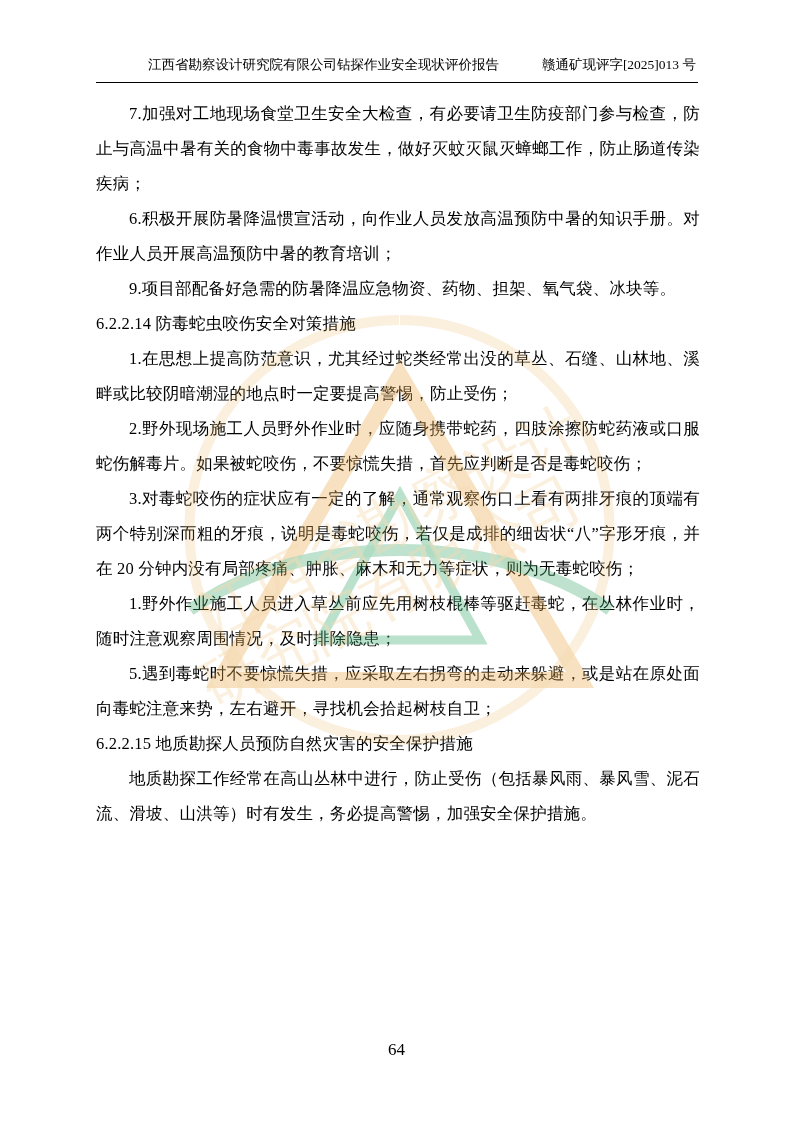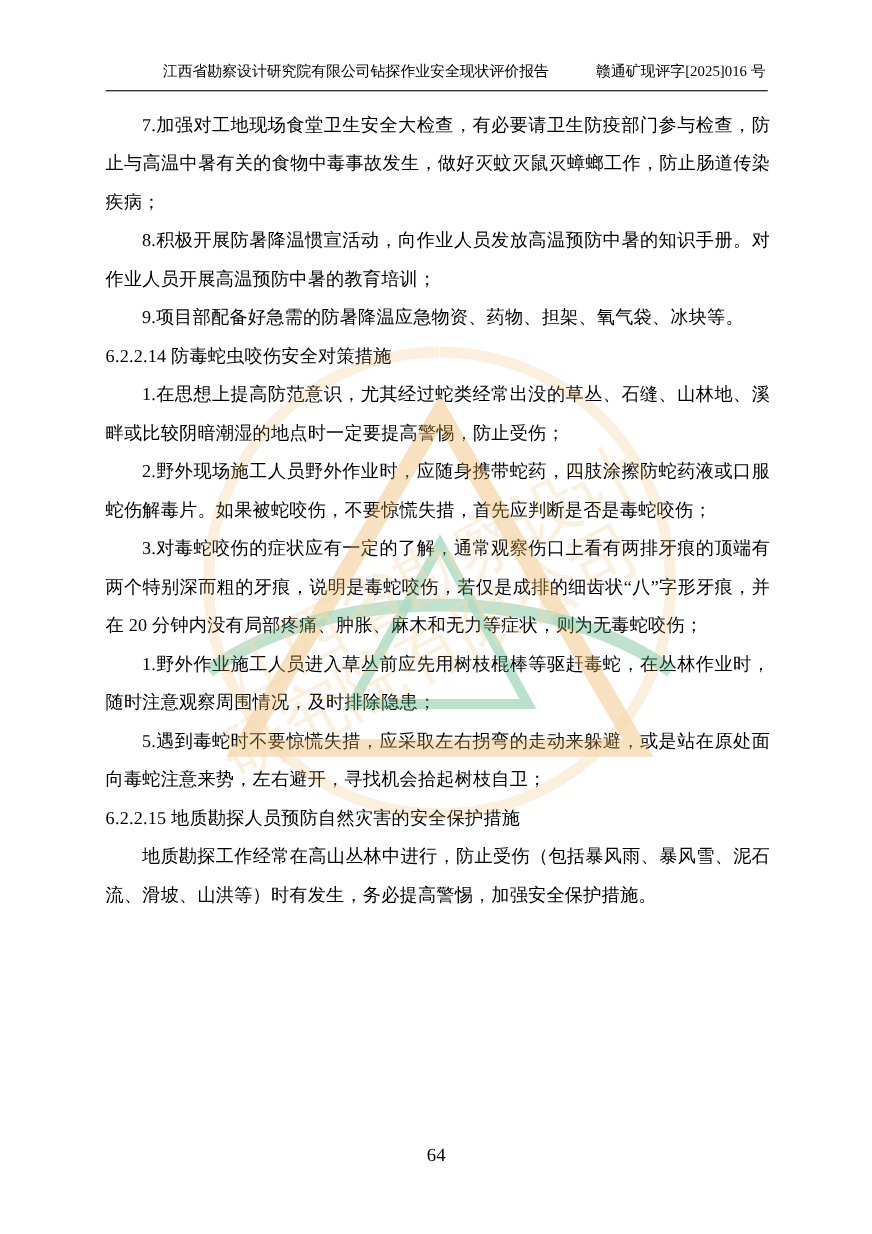--- a/index.html
+++ b/index.html
@@ -105,27 +105,27 @@
     opacity: 0.55;
   }
 </style>
 </head>
 <body>
 
 <div class="page">
 
   <div class="header">
     <span class="header-left">江西省勘察设计研究院有限公司钻探作业安全现状评价报告</span>
-    <span class="header-right">赣通矿现评字[2025]016 号</span>
+    <span class="header-right">赣通矿现评字[2025]013 号</span>
   </div>
   <div class="header-rule"></div>
 
   <div class="content">
     <p class="indent">7.加强对工地现场食堂卫生安全大检查，有必要请卫生防疫部门参与检查，防止与高温中暑有关的食物中毒事故发生，做好灭蚊灭鼠灭蟑螂工作，防止肠道传染疾病；</p>
-    <p class="indent">8.积极开展防暑降温惯宣活动，向作业人员发放高温预防中暑的知识手册。对作业人员开展高温预防中暑的教育培训；</p>
+    <p class="indent">6.积极开展防暑降温惯宣活动，向作业人员发放高温预防中暑的知识手册。对作业人员开展高温预防中暑的教育培训；</p>
     <p class="indent">9.项目部配备好急需的防暑降温应急物资、药物、担架、氧气袋、冰块等。</p>
     <p class="heading">6.2.2.14 防毒蛇虫咬伤安全对策措施</p>
     <p class="indent">1.在思想上提高防范意识，尤其经过蛇类经常出没的草丛、石缝、山林地、溪畔或比较阴暗潮湿的地点时一定要提高警惕，防止受伤；</p>
     <p class="indent">2.野外现场施工人员野外作业时，应随身携带蛇药，四肢涂擦防蛇药液或口服蛇伤解毒片。如果被蛇咬伤，不要惊慌失措，首先应判断是否是毒蛇咬伤；</p>
     <p class="indent">3.对毒蛇咬伤的症状应有一定的了解，通常观察伤口上看有两排牙痕的顶端有两个特别深而粗的牙痕，说明是毒蛇咬伤，若仅是成排的细齿状“八”字形牙痕，并在 20 分钟内没有局部疼痛、肿胀、麻木和无力等症状，则为无毒蛇咬伤；</p>
     <p class="indent">1.野外作业施工人员进入草丛前应先用树枝棍棒等驱赶毒蛇，在丛林作业时，随时注意观察周围情况，及时排除隐患；</p>
     <p class="indent">5.遇到毒蛇时不要惊慌失措，应采取左右拐弯的走动来躲避，或是站在原处面向毒蛇注意来势，左右避开，寻找机会拾起树枝自卫；</p>
     <p class="heading">6.2.2.15 地质勘探人员预防自然灾害的安全保护措施</p>
     <p class="indent">地质勘探工作经常在高山丛林中进行，防止受伤（包括暴风雨、暴风雪、泥石流、滑坡、山洪等）时有发生，务必提高警惕，加强安全保护措施。</p>
   </div>

